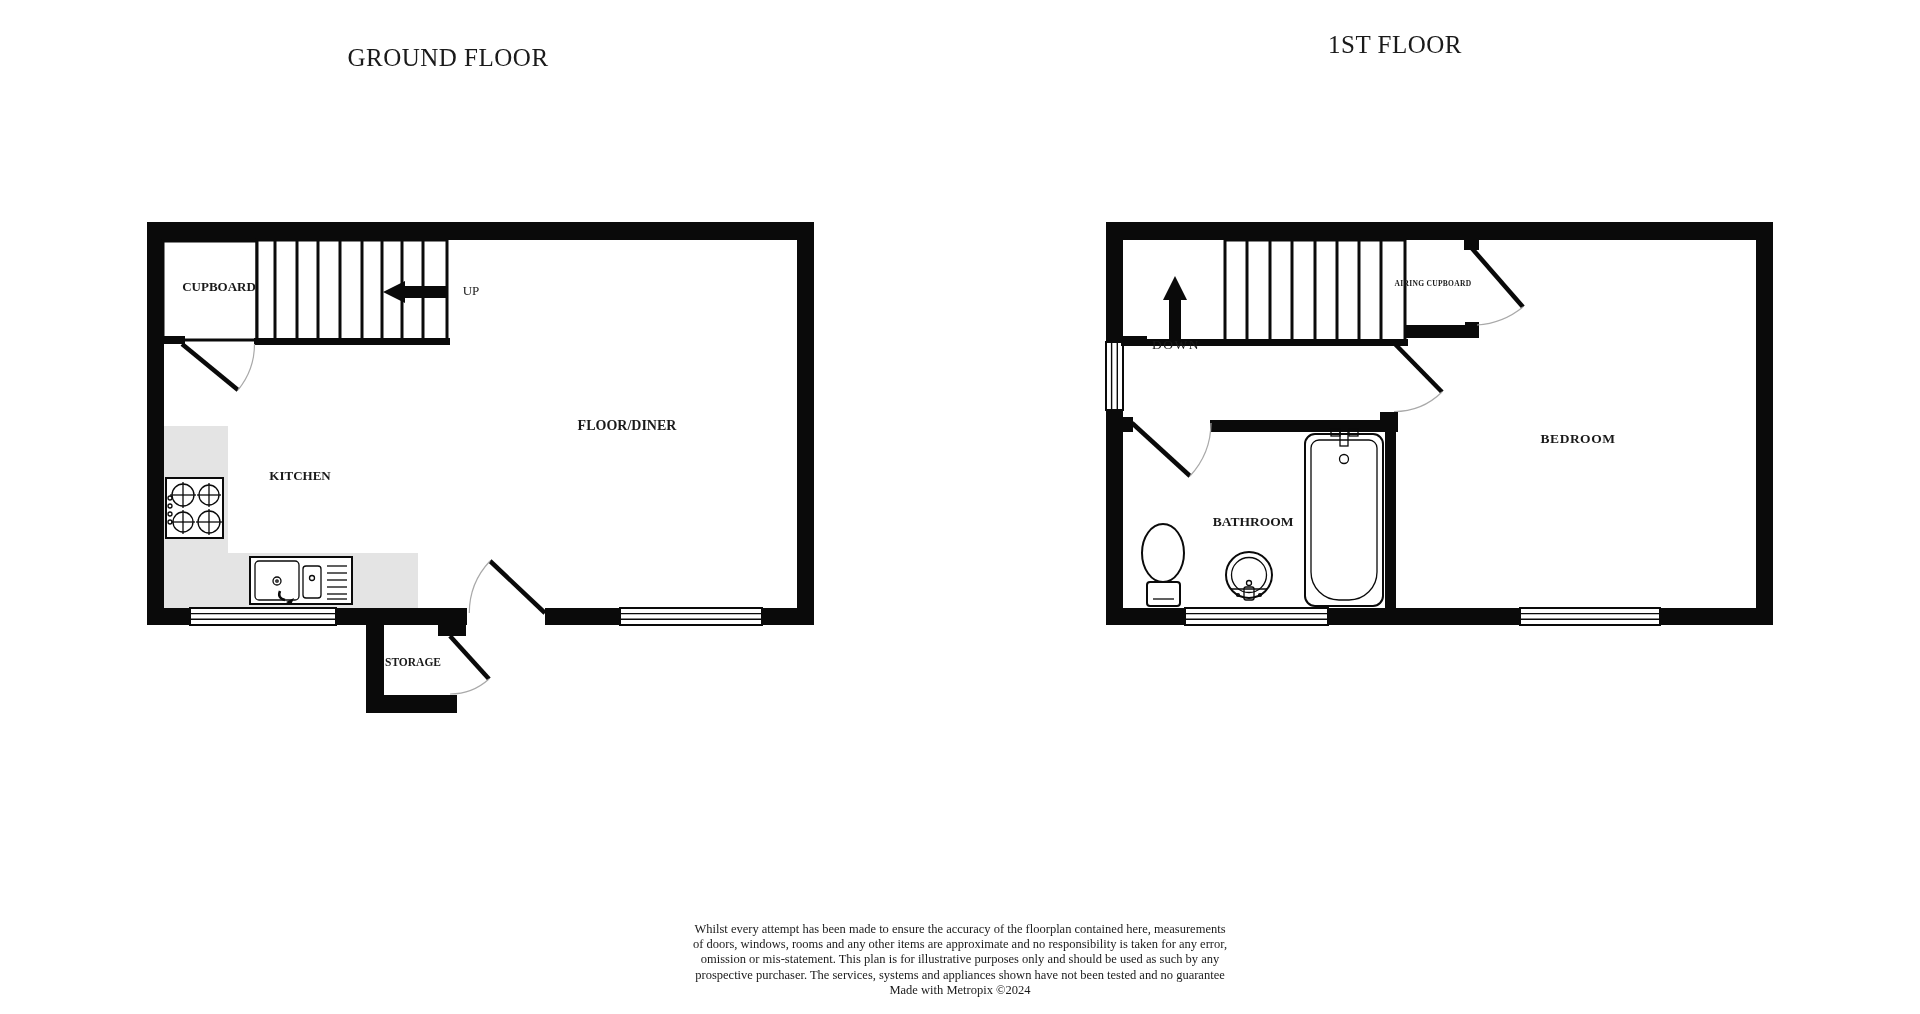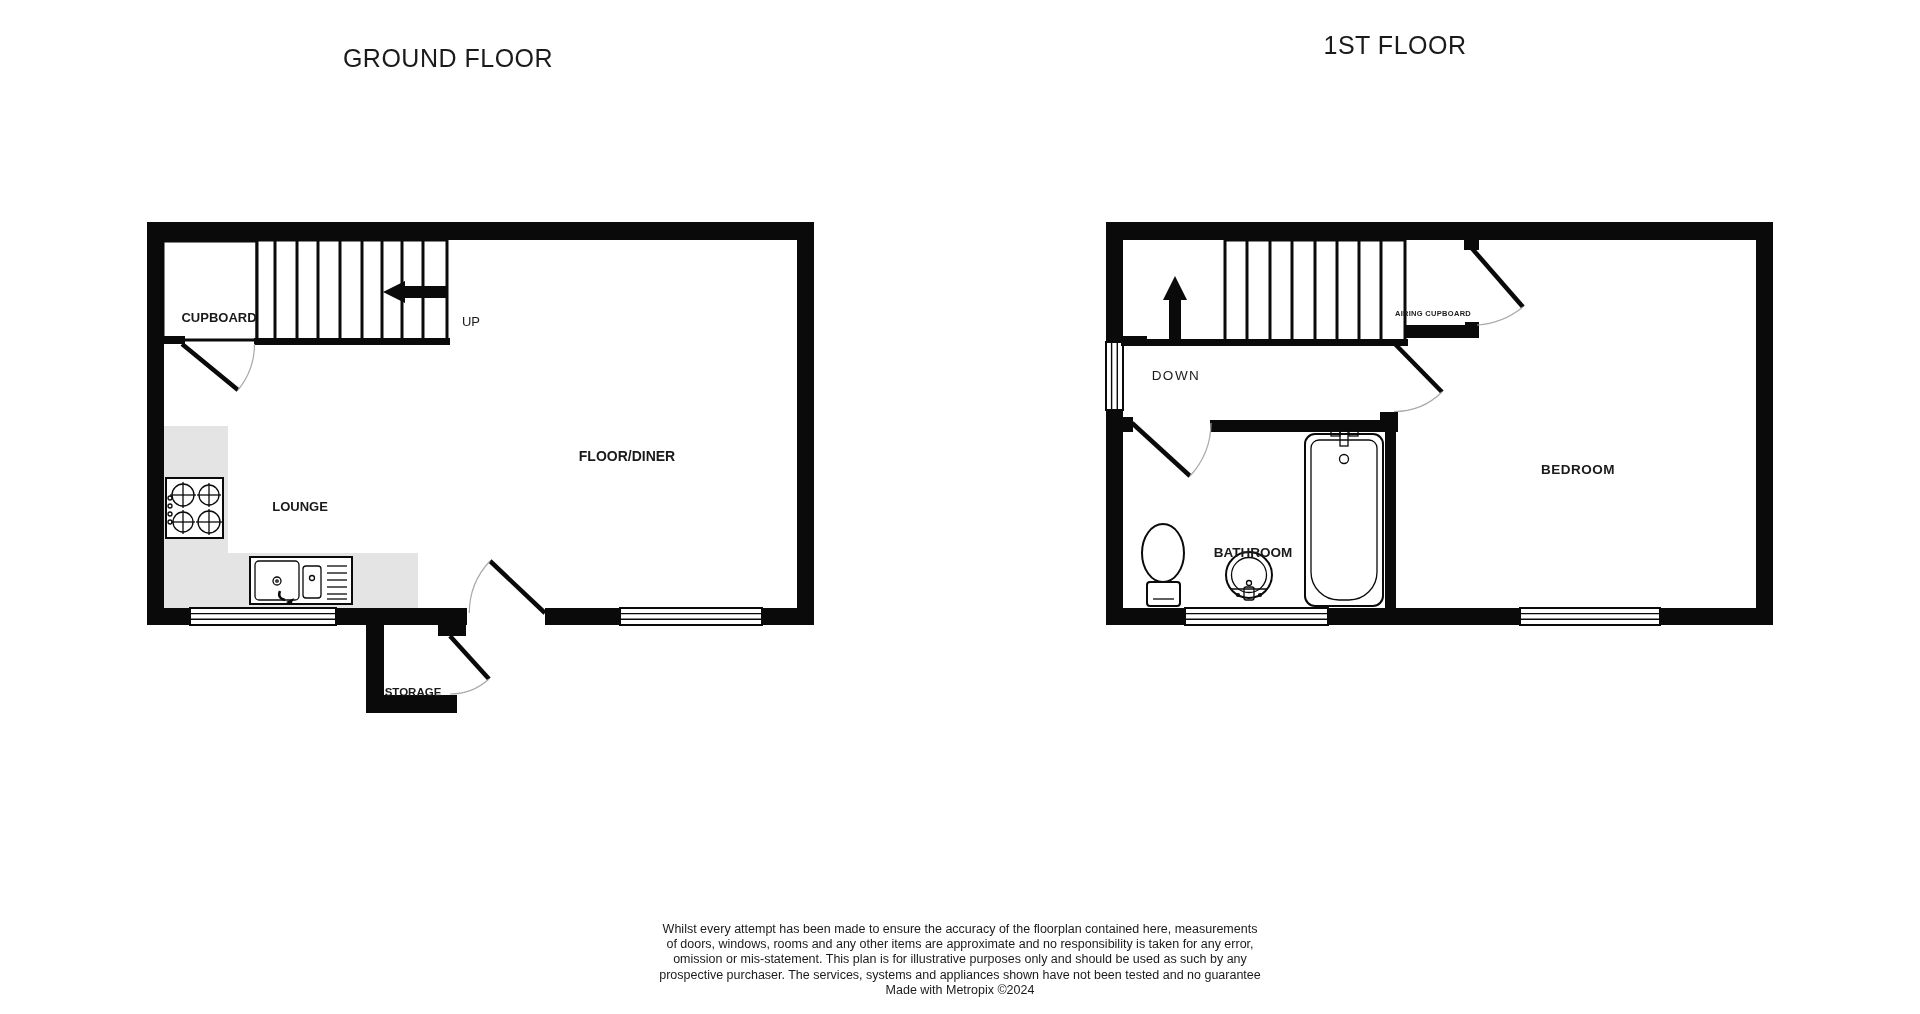--- a/index.html
+++ b/index.html
@@ -1,31 +1,31 @@
 <!DOCTYPE html>
 <html style="--page: #ffffff; --wall: #0a0a0a; --counter: #e4e4e4; --arc: #a9a9a9; --text: #1a1a1a;"><head>
 <meta charset="utf-8">
 <style>
   html,body{margin:0;padding:0;background:#fff;}
   .canvas{position:relative;width:1920px;height:1014px;background:var(--page,#ffffff);
-          font-family:Liberation Sans, sans-serif;overflow:hidden;}
+          font-family:Liberation Serif, serif;overflow:hidden;}
   svg.plan{position:absolute;left:0;top:0;}
   .wall{fill:var(--wall,#0a0a0a);}
   .opening{fill:#ffffff;}
   .boxline{fill:#ffffff;stroke:var(--wall,#0a0a0a);stroke-width:3;}
   .thin{stroke:var(--wall,#0a0a0a);stroke-width:1.4;fill:none;}
   .tread{stroke:var(--wall,#0a0a0a);stroke-width:3;}
   .doorline{stroke:var(--wall,#0a0a0a);stroke-width:4.5;stroke-linecap:butt;}
   .arc{stroke:var(--arc,#a9a9a9);stroke-width:1.2;fill:none;}
   .counter{fill:var(--counter,#e4e4e4);}
   .fix{fill:#ffffff;stroke:var(--wall,#0a0a0a);stroke-width:2;}
   .fix-thin{fill:none;stroke:var(--wall,#0a0a0a);stroke-width:1.3;}
   .arrow{fill:var(--wall,#0a0a0a);}
   .label{position:absolute;transform:translate(-50%,-50%);color:var(--text,#1a1a1a);
-         font-weight:bold;white-space:nowrap;z-index:5;margin-top:30px;}
+         font-weight:bold;white-space:nowrap;z-index:5;}
   .title{position:absolute;transform:translate(-50%,-50%);color:var(--text,#1a1a1a);
          font-size:25px;font-weight:400;letter-spacing:0.5px;white-space:nowrap;z-index:5;}
   .footer{position:absolute;left:560px;top:922px;width:800px;text-align:center;
           color:var(--text,#1a1a1a);font-size:12.5px;line-height:15.2px;z-index:5;}
 </style>
 </head>
 <body>
 
 <div class="canvas">
 
@@ -219,21 +219,21 @@
         <circle class="fix-thin" cx="1249" cy="583" r="2.5"></circle>
         <circle class="fix-thin" cx="1238" cy="595" r="1.4"></circle>
         <circle class="fix-thin" cx="1260" cy="595" r="1.4"></circle>
       </g>
     </g>
   </svg>
 
   <div class="label" style="left:219px;top:287px;font-size:13px;">CUPBOARD</div>
   <div class="label" style="left:471px;top:291px;font-size:13px;font-weight:400;">UP</div>
   <div class="label" style="left:627px;top:426px;font-size:14px;">FLOOR/DINER</div>
-  <div class="label" style="left:300px;top:476px;font-size:13px;">LOUNGE</div>
+  <div class="label" style="left:300px;top:476px;font-size:13px;">KITCHEN</div>
   <div class="label" style="left:413px;top:662px;font-size:11.5px;">STORAGE</div>
 
   <div class="label" style="left:1176px;top:345px;font-size:13.5px;font-weight:400;letter-spacing:1.5px;">DOWN</div>
   <div class="label" style="left:1433px;top:283px;font-size:7.5px;letter-spacing:0.3px;">AIRING CUPBOARD</div>
   <div class="label" style="left:1578px;top:439px;font-size:13.5px;letter-spacing:0.5px;">BEDROOM</div>
   <div class="label" style="left:1253px;top:522px;font-size:13.5px;">BATHROOM</div>
 
   <div class="footer">
     <div>Whilst every attempt has been made to ensure the accuracy of the floorplan contained here, measurements</div>
     <div>of doors, windows, rooms and any other items are approximate and no responsibility is taken for any error,</div>

